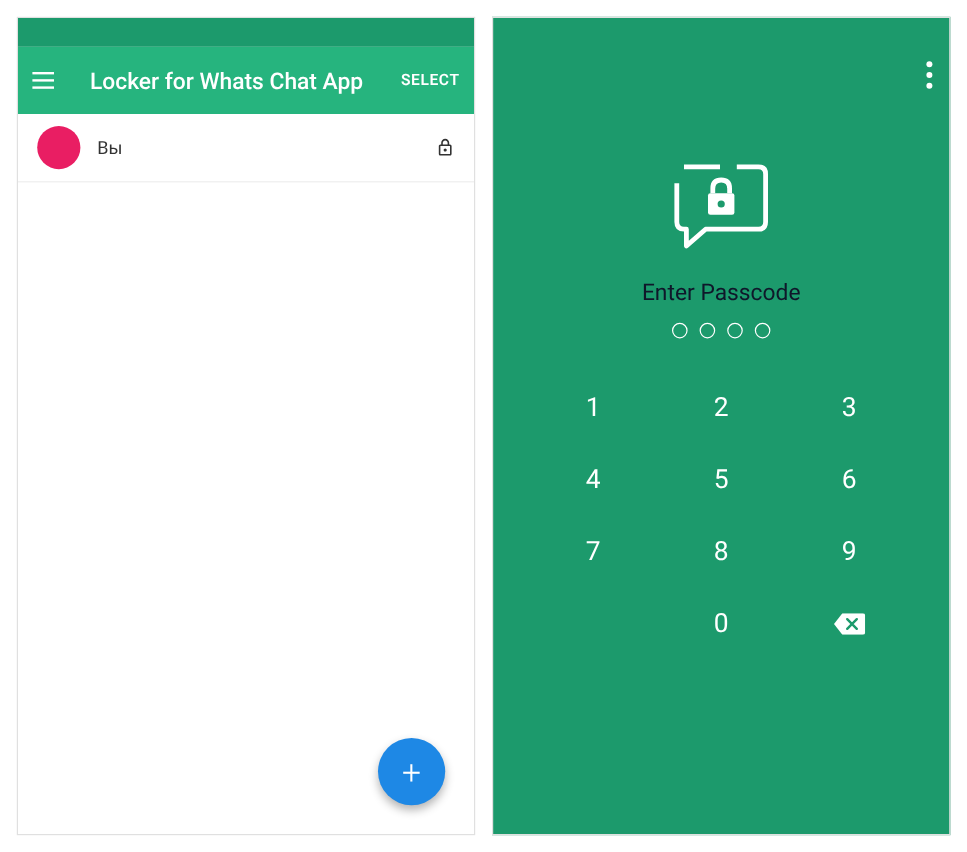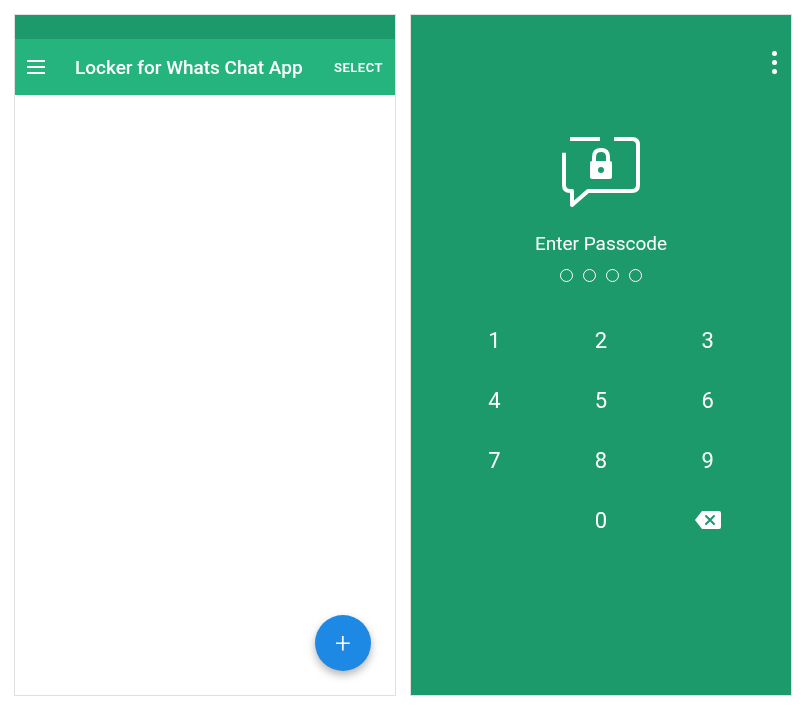--- a/index.html
+++ b/index.html
@@ -113,21 +113,21 @@
       height: 5px;
       border-radius: 50%;
       background: #fff;
     }
     .lock-logo {
       margin: 120px auto 0;
       display: block;
     }
     .prompt {
       text-align: center;
-      color: #ffffff;
+      color: #0f172a;
       font-size: 19px;
       margin-top: 22px;
       font-weight: 400;
     }
     .dots {
       display: flex;
       justify-content: center;
       gap: 10px;
       margin-top: 14px;
     }
@@ -163,20 +163,29 @@
 <div class="phone phone-left">
   <div class="status-bar-left"></div>
   <div class="toolbar">
     <div class="menu-icon">
       <span></span>
         <span></span>
         <span></span>
     </div>
     <div class="app-title">Locker for Whats Chat App</div>
     <div class="select-btn">SELECT</div>
+  </div>
+  <div class="chat-list">
+    <div class="chat-item">
+      <div class="avatar"></div>
+      <div class="chat-name">Вы</div>
+      <svg class="lock-icon" viewBox="0 0 24 24" fill="#333">
+        <path d="M18 8h-1V6c0-2.76-2.24-5-5-5S7 3.24 7 6v2H6c-1.1 0-2 .9-2 2v10c0 1.1.9 2 2 2h12c1.1 0 2-.9 2-2V10c0-1.1-.9-2-2-2zM9 6c0-1.66 1.34-3 3-3s3 1.34 3 3v2H9V6zm9 14H6V10h12v10zm-6-3c1.1 0 2-.9 2-2s-.9-2-2-2-2 .9-2 2 .9 2 2 2z"></path>
+      </svg>
+    </div>
   </div>
   <div class="fab">
     <span>+</span>
   </div>
 </div>
 
 <div class="phone phone-right">
   <div class="more-icon">
     <span></span>
       <span></span>

